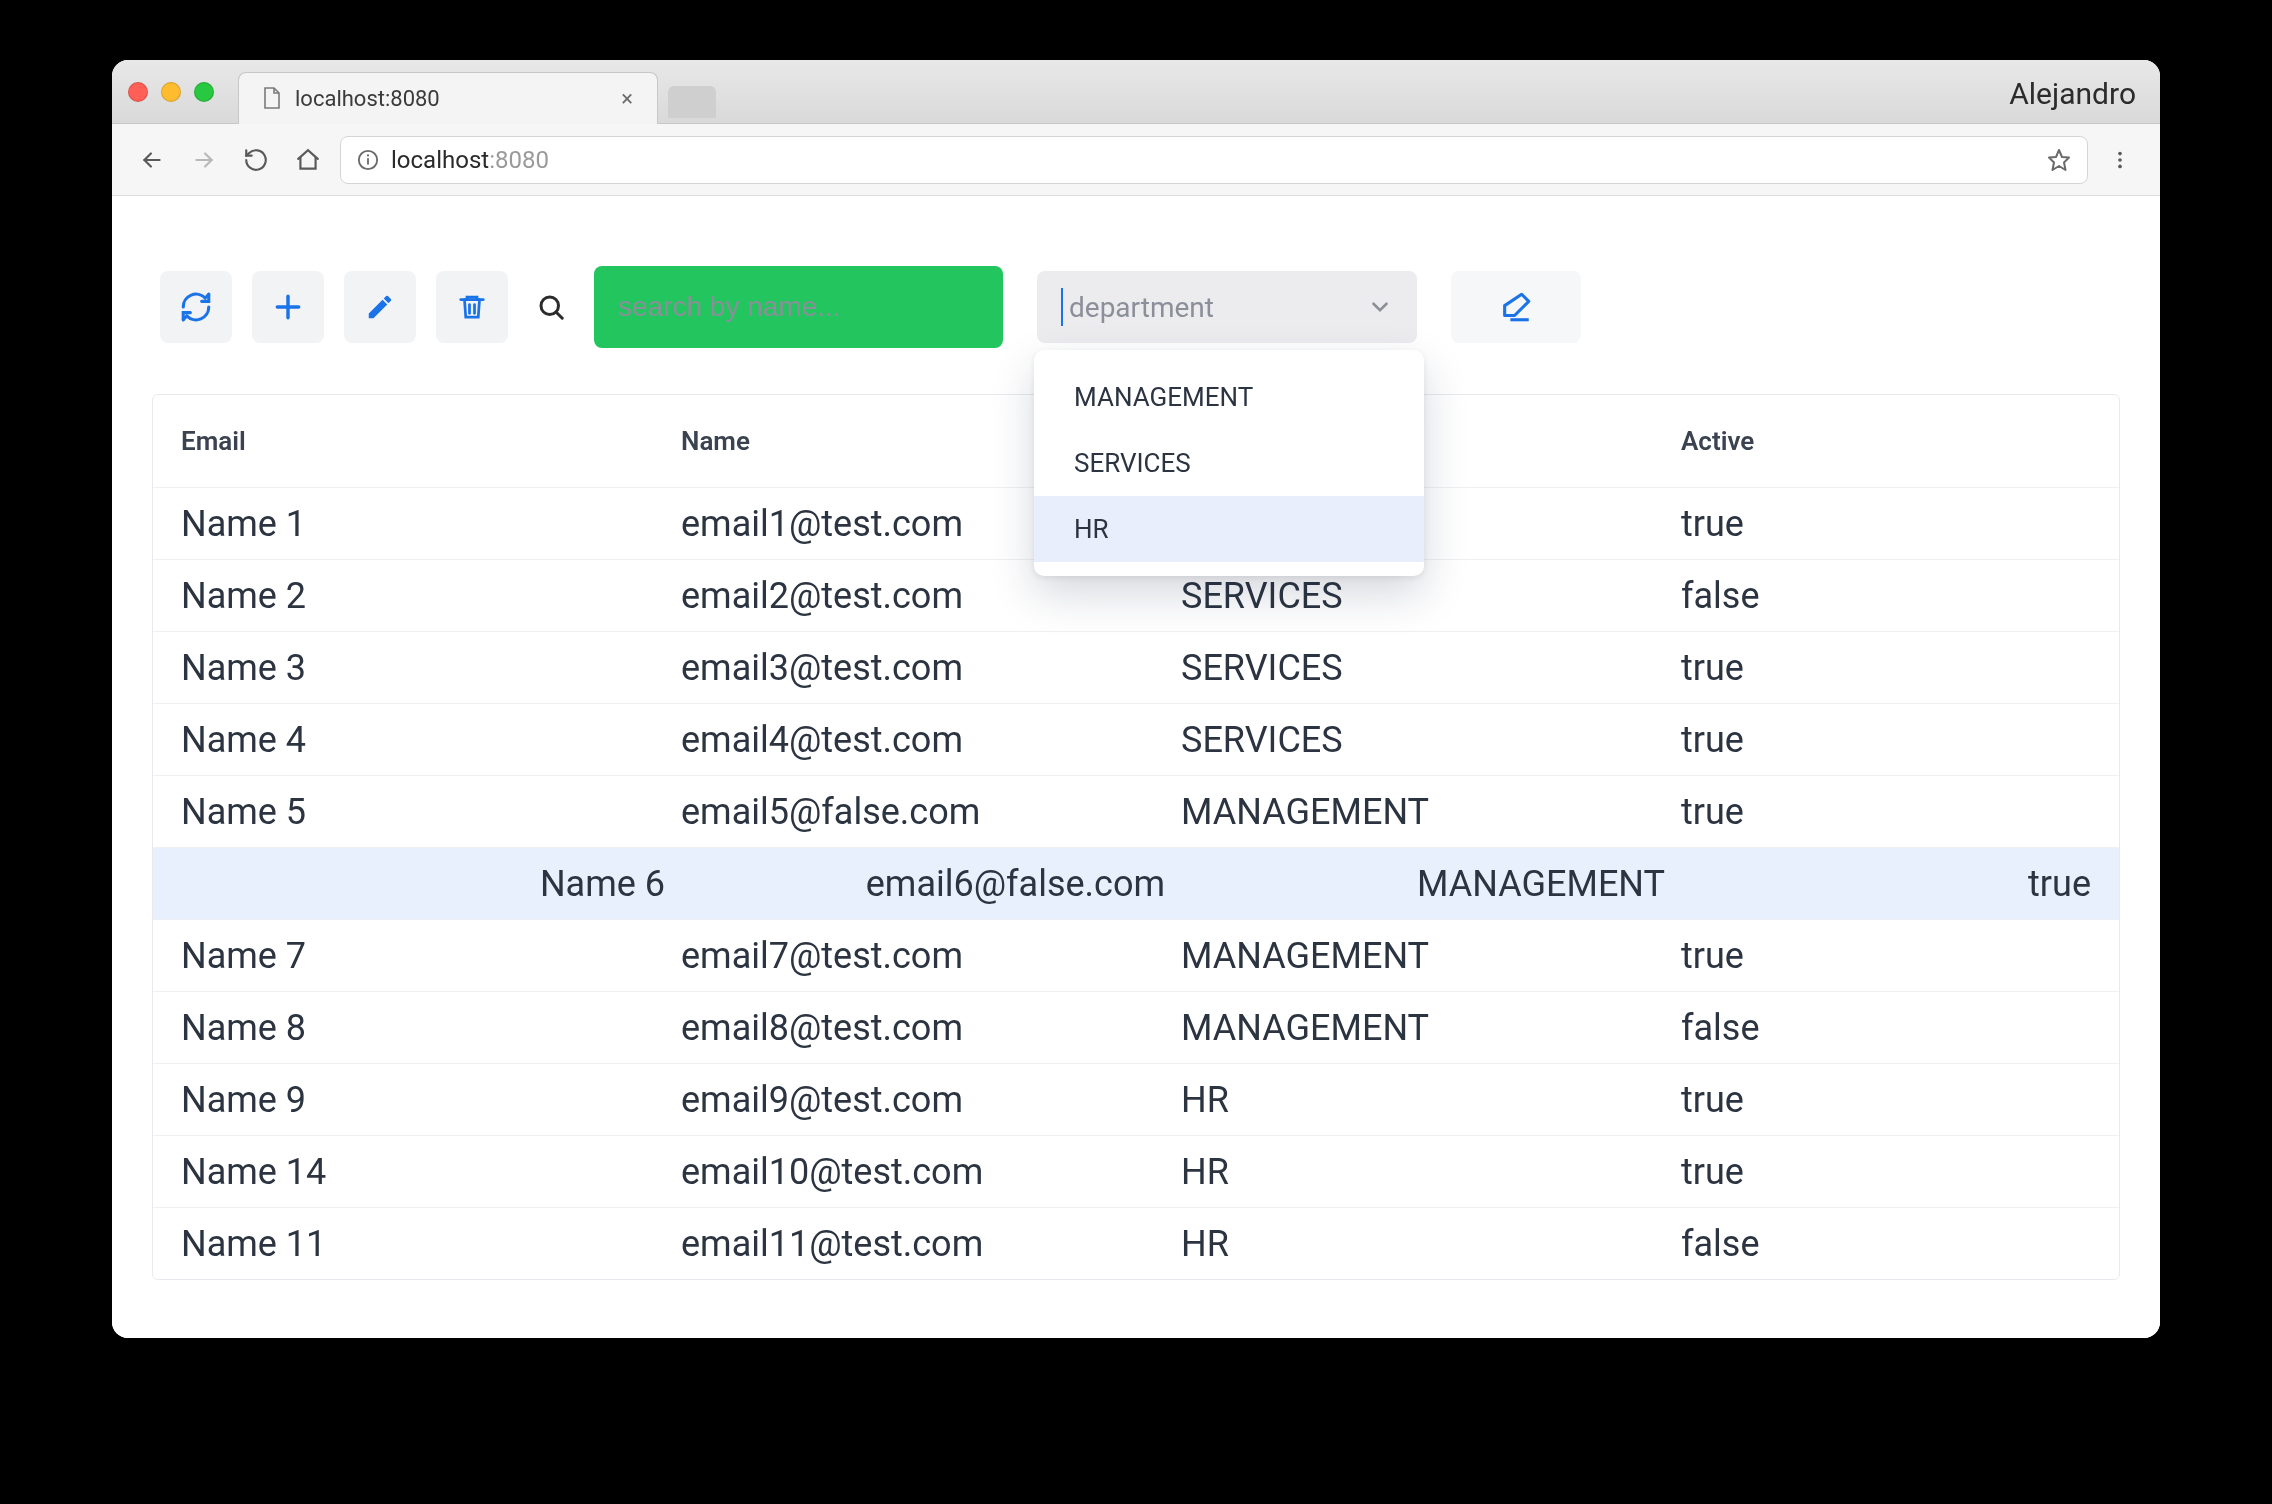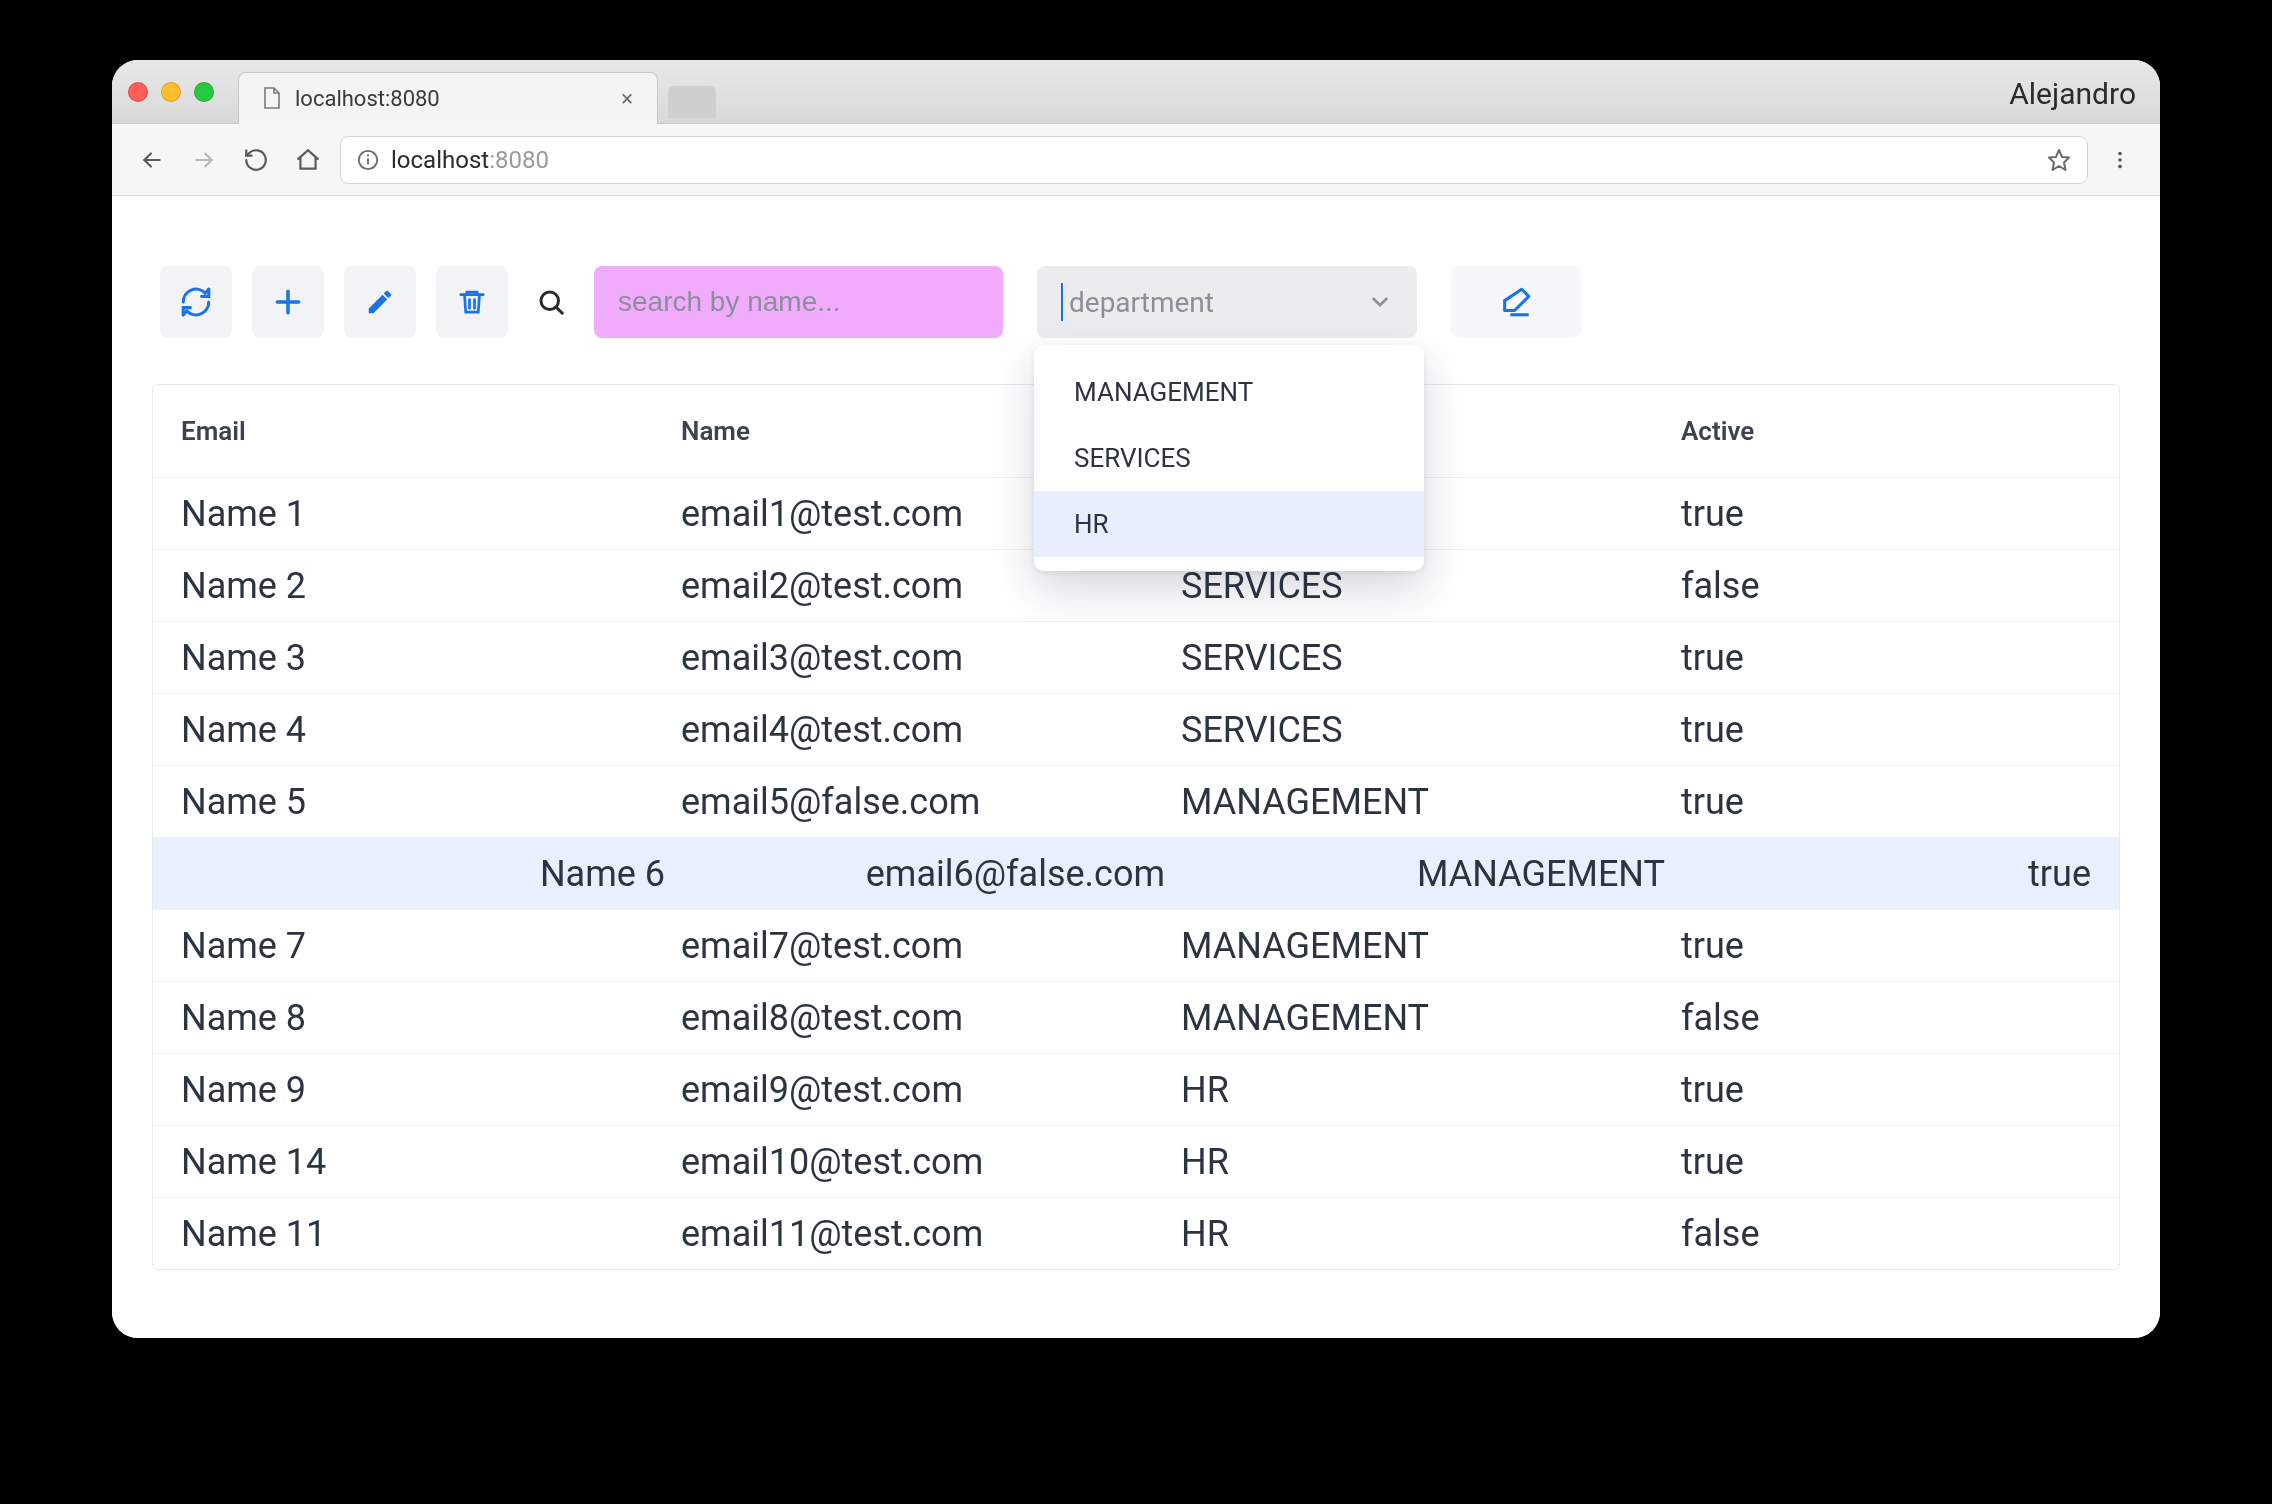--- a/index.html
+++ b/index.html
@@ -2,21 +2,21 @@
 <html><head>
 <meta charset="utf-8">
 <style>
   * { box-sizing: border-box; margin: 0; padding: 0; }
   html, body { width: 2272px; height: 1504px; background: #000; font-family: -apple-system, BlinkMacSystemFont, "Segoe UI", Roboto, Helvetica, Arial, sans-serif; }
   .window {
     position: absolute;
     left: 112px; top: 60px;
     width: 2048px; height: 1278px;
     background: #fff;
-    border-radius: 26px;
+    border-radius: 16px;
     box-shadow: 0 20px 60px rgba(0,0,0,0.5);
     overflow: hidden;
   }
   
   .titlebar {
     height: 64px;
     background: linear-gradient(#e8e8e8, #d9d9d9);
     border-bottom: 1px solid #c7c7c7;
     display: flex; align-items: center;
     padding: 0 16px;
@@ -73,21 +73,21 @@
   
   .page { padding: 70px 40px 40px 40px; background:#fff; height: calc(100% - 136px); overflow:auto; }
   .toolbar { display:flex; align-items:center; gap: 20px; margin-bottom: 46px; padding-left: 8px; }
   .icon-btn {
     width: 72px; height: 72px; border-radius: 8px;
     background: #f2f3f5; display:flex; align-items:center; justify-content:center;
     color: #1a73e8; cursor:pointer;
   }
   .icon-btn.plain { background: transparent; color:#444; width:auto; padding:0 8px; }
   .search-field {
-    height: 72px; min-width: 380px; border-radius: 8px; background: #f0abfc;
+    height: 82px; min-width: 380px; border-radius: 8px; background: #22c55e;
     display:flex; align-items:center; padding: 8px 24px;
   }
   .search-field input {
     border:none; background:transparent; outline:none; font-size: 28px; color:#333; width:100%;
   }
   .search-field input::placeholder { color: #8b8f99; }
   .dept-select {
     position: relative;
     height: 72px; min-width: 380px; border-radius: 8px; background: #ececef;
     display:flex; align-items:center; padding: 0 24px; gap: 4px;

